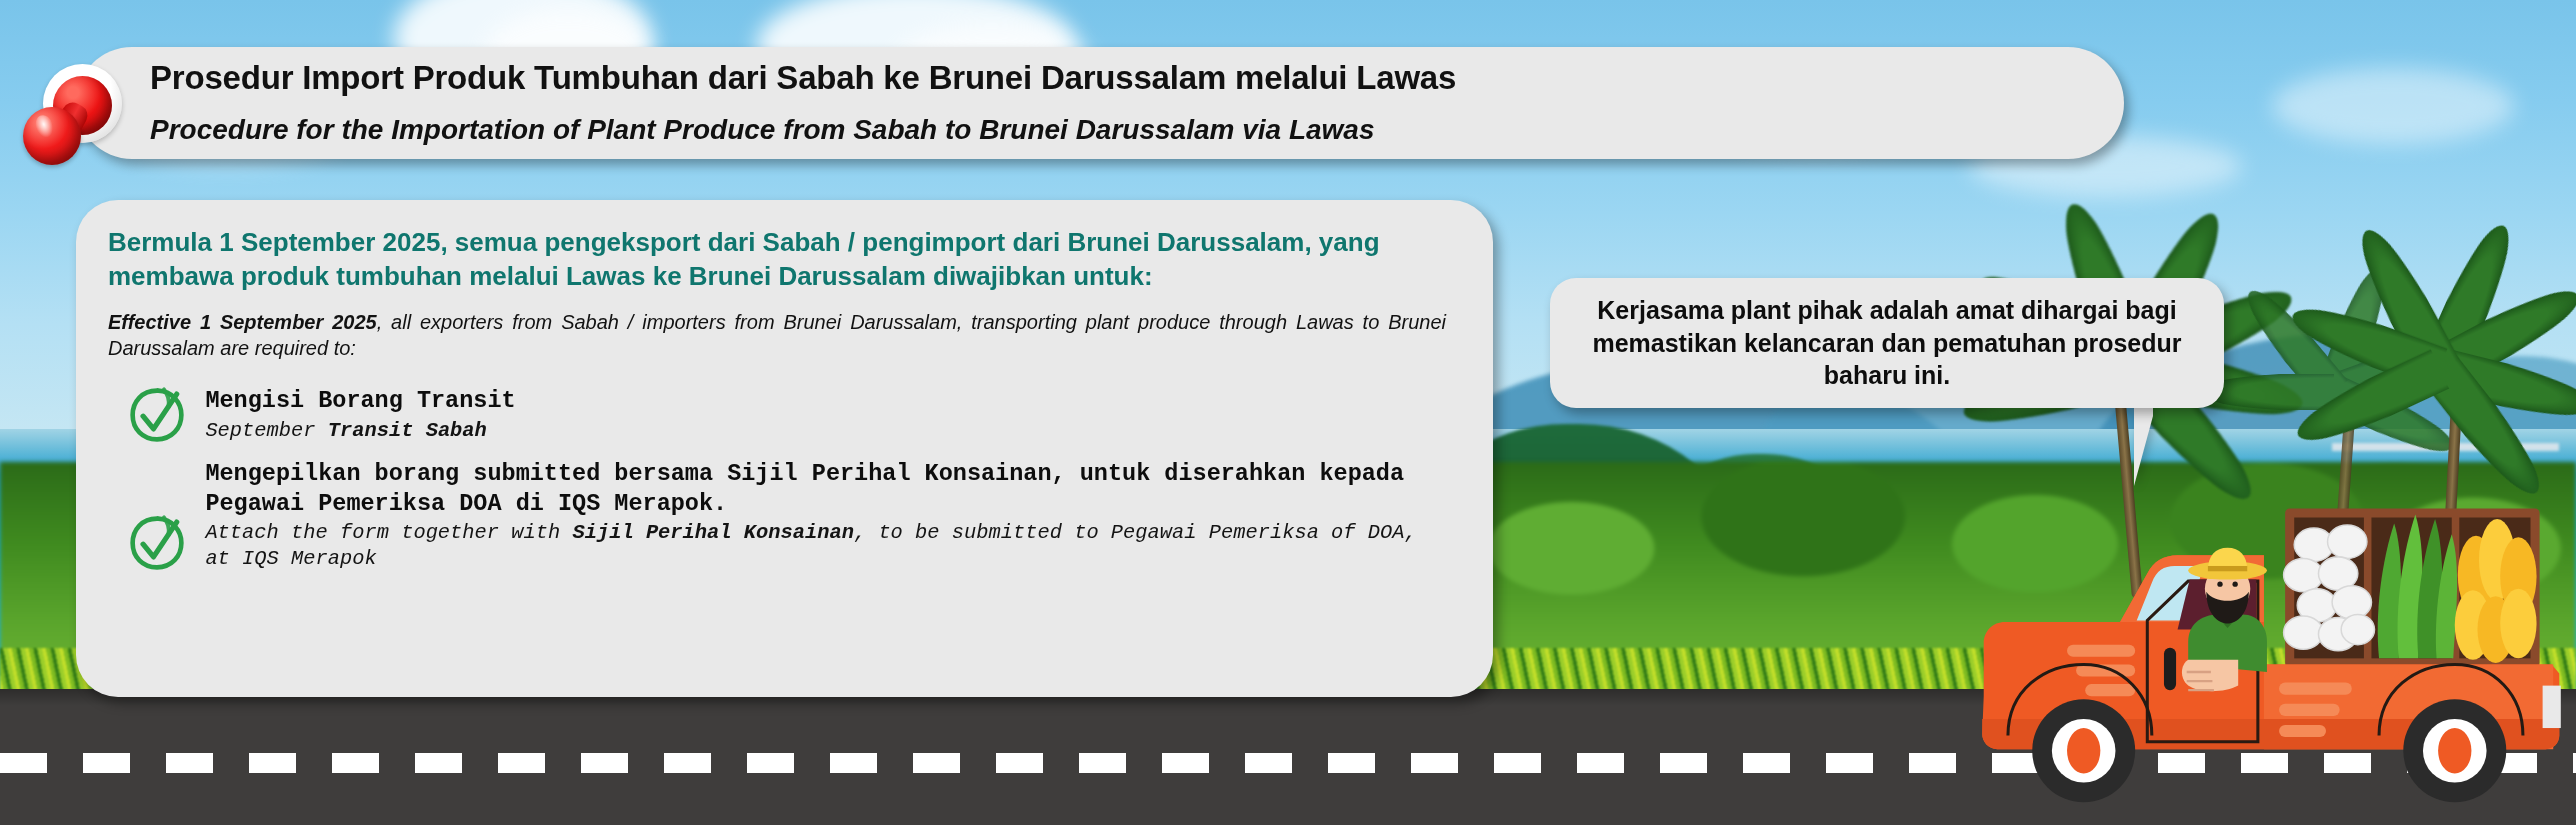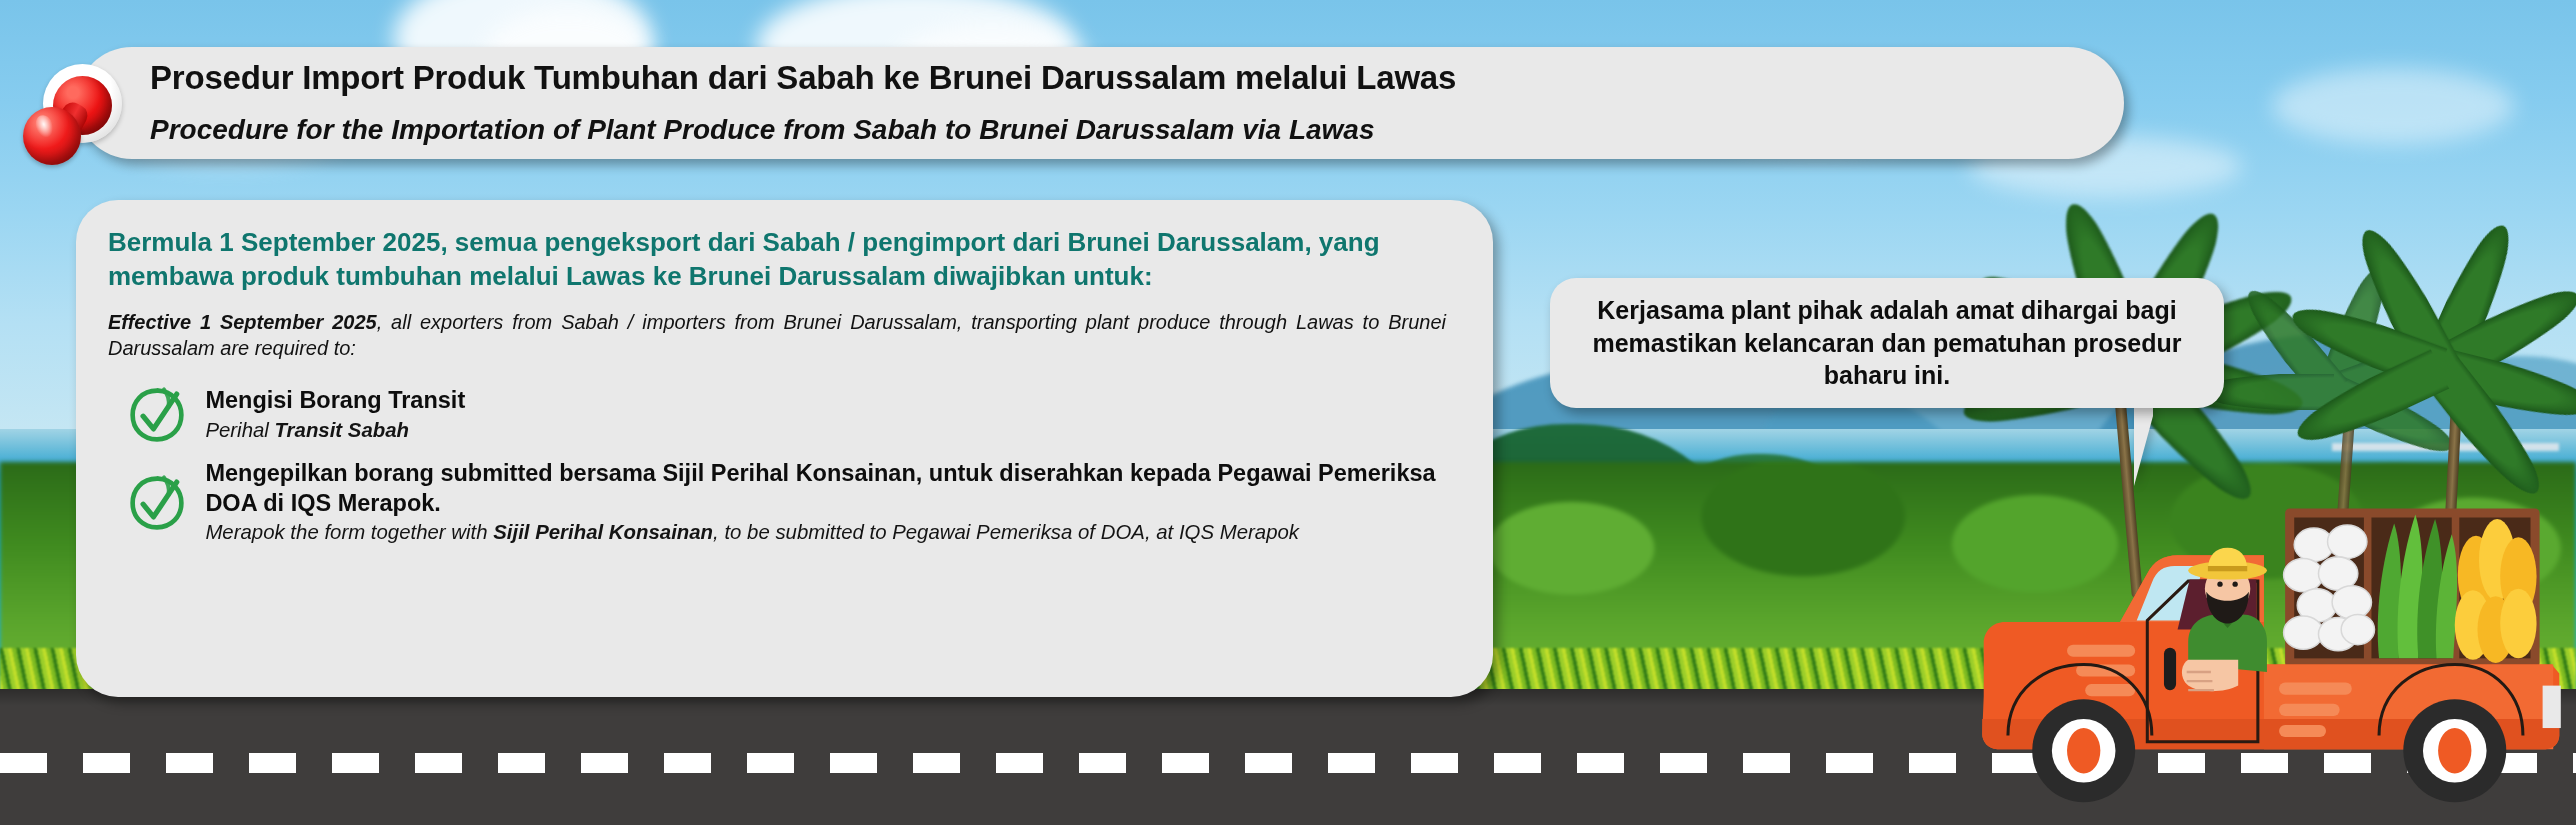--- a/index.html
+++ b/index.html
@@ -253,22 +253,23 @@
     line-height: 1.32;
     margin: 0 0 23px 0;
     text-align: justify;
     max-width: 1355px;
   }
   .lead-en b { font-weight: bold; }
 
   .check-list { margin-top: 3px; }
   .check-item {
     display: flex;
-    align-items: center;
+    align-items: flex-end;
     margin-bottom: 13.6px;
+    font-family: Liberation Mono, monospace;
   }
   .check-icon {
     flex: 0 0 auto;
     width: 58px; height: 58px;
     margin: 1.5px 19.7px 0 19.7px;
   }
   .check-body { flex: 1 1 auto; padding-top: 1.5px; }
   .check-ms {
     font-size: 23.5px;
     font-weight: bold;
@@ -414,35 +415,35 @@
       <div class="check-item">
         <div class="check-icon">
           <svg viewBox="0 0 100 100" xmlns="http://www.w3.org/2000/svg">
             <path d="M50 8 C24 8 8 27 8 50 C8 74 25 92 50 92 C75 92 92 73 92 50 C92 27 75 9 52 8" fill="none" stroke="#2aa048" stroke-width="8" stroke-linecap="round"></path>
             <path d="M62 6 C70 16 72 24 70 36" fill="none" stroke="#2aa048" stroke-width="7" stroke-linecap="round" opacity="0.9"></path>
             <path d="M26 52 L44 74 L84 14" fill="none" stroke="#2aa048" stroke-width="9" stroke-linecap="round" stroke-linejoin="round"></path>
           </svg>
         </div>
         <div class="check-body">
           <p class="check-ms">Mengisi Borang Transit</p>
-          <p class="check-en"><span>Perihal </span><b>Transit Sabah</b><span></span></p>
+          <p class="check-en"><span>September </span><b>Transit Sabah</b><span></span></p>
         </div>
       </div>
 
       <div class="check-item">
         <div class="check-icon">
           <svg viewBox="0 0 100 100" xmlns="http://www.w3.org/2000/svg">
             <path d="M50 8 C24 8 8 27 8 50 C8 74 25 92 50 92 C75 92 92 73 92 50 C92 27 75 9 52 8" fill="none" stroke="#2aa048" stroke-width="8" stroke-linecap="round"></path>
             <path d="M62 6 C70 16 72 24 70 36" fill="none" stroke="#2aa048" stroke-width="7" stroke-linecap="round" opacity="0.9"></path>
             <path d="M26 52 L44 74 L84 14" fill="none" stroke="#2aa048" stroke-width="9" stroke-linecap="round" stroke-linejoin="round"></path>
           </svg>
         </div>
         <div class="check-body">
           <p class="check-ms">Mengepilkan borang submitted bersama Sijil Perihal Konsainan, untuk diserahkan kepada Pegawai Pemeriksa DOA di IQS Merapok.</p>
-          <p class="check-en"><span>Merapok the form together with </span><b>Sijil Perihal Konsainan</b><span>, to be submitted to Pegawai Pemeriksa of DOA, at IQS Merapok</span></p>
+          <p class="check-en"><span>Attach the form together with </span><b>Sijil Perihal Konsainan</b><span>, to be submitted to Pegawai Pemeriksa of DOA, at IQS Merapok</span></p>
         </div>
       </div>
 
     </div>
   </div>
 
   <div class="bubble-tail"></div>
   <div class="bubble">
     <div class="bubble-text">Kerjasama plant pihak adalah amat dihargai bagi memastikan kelancaran dan pematuhan prosedur baharu ini.</div>
   </div>

